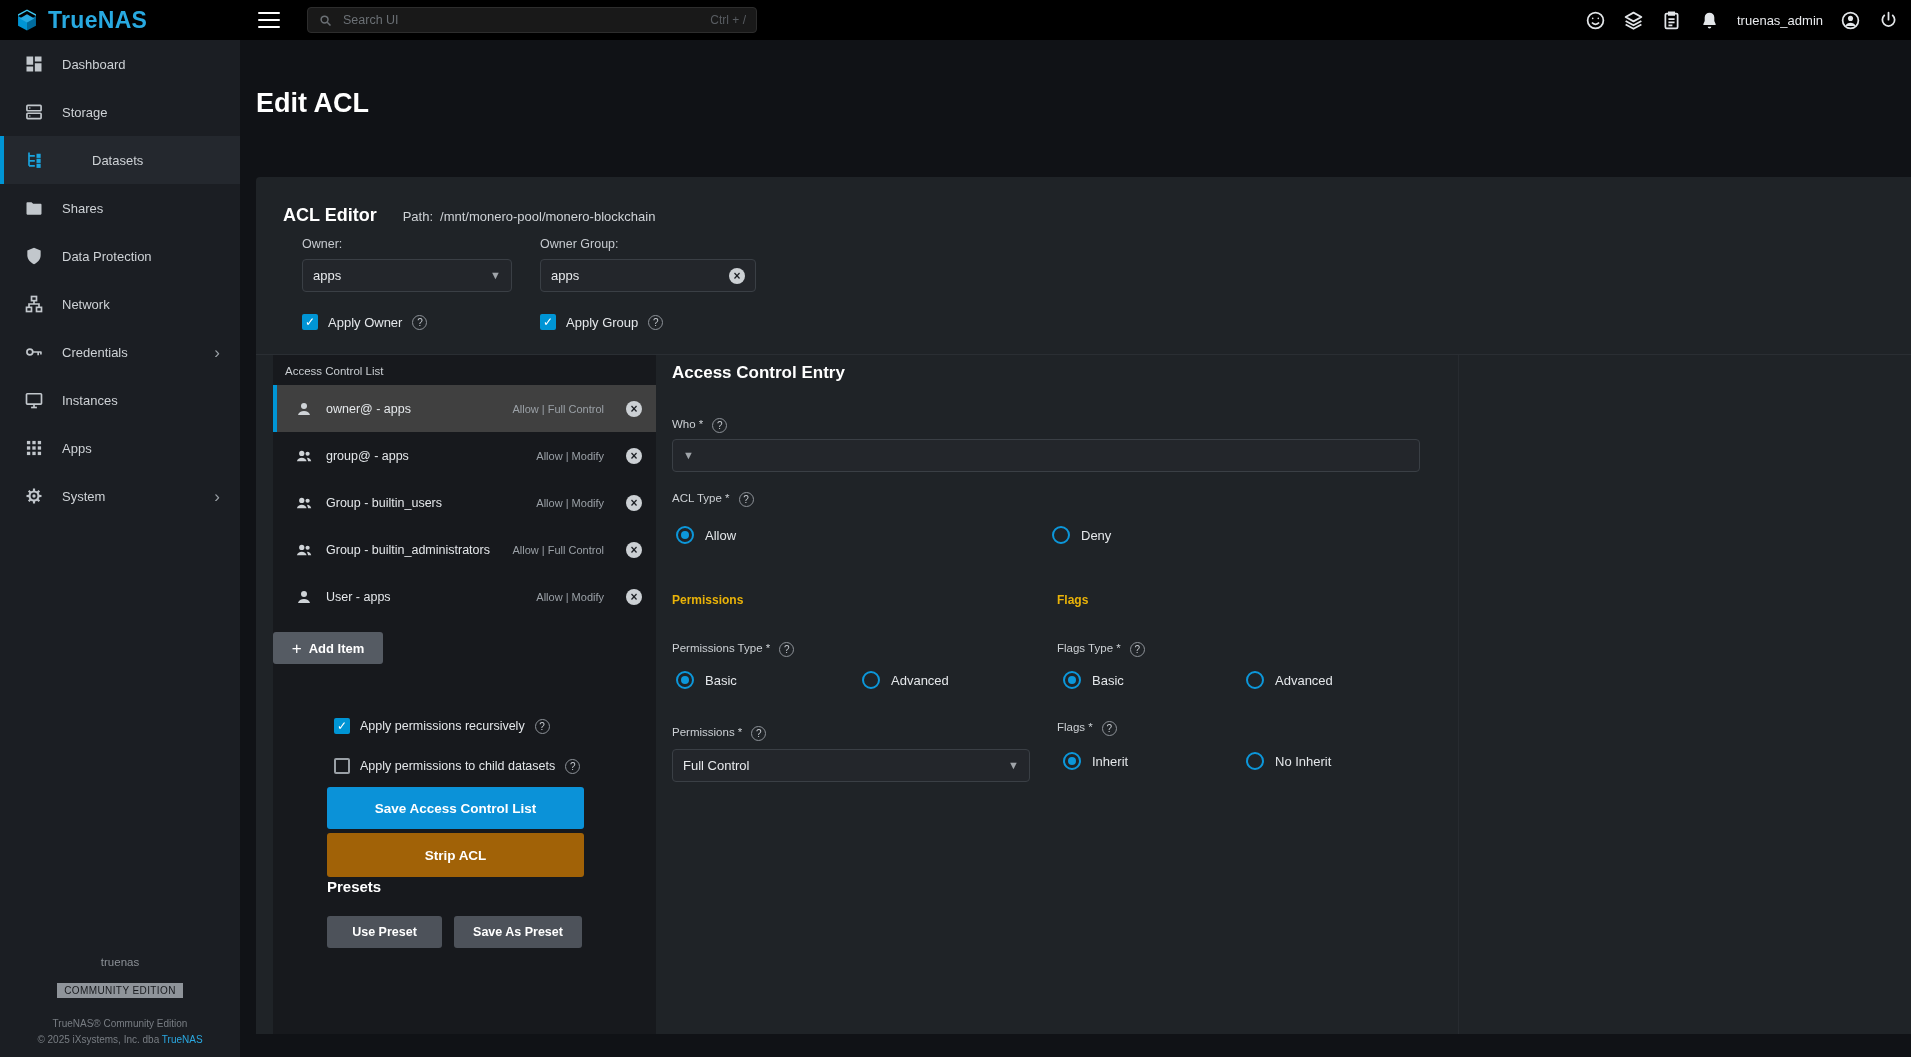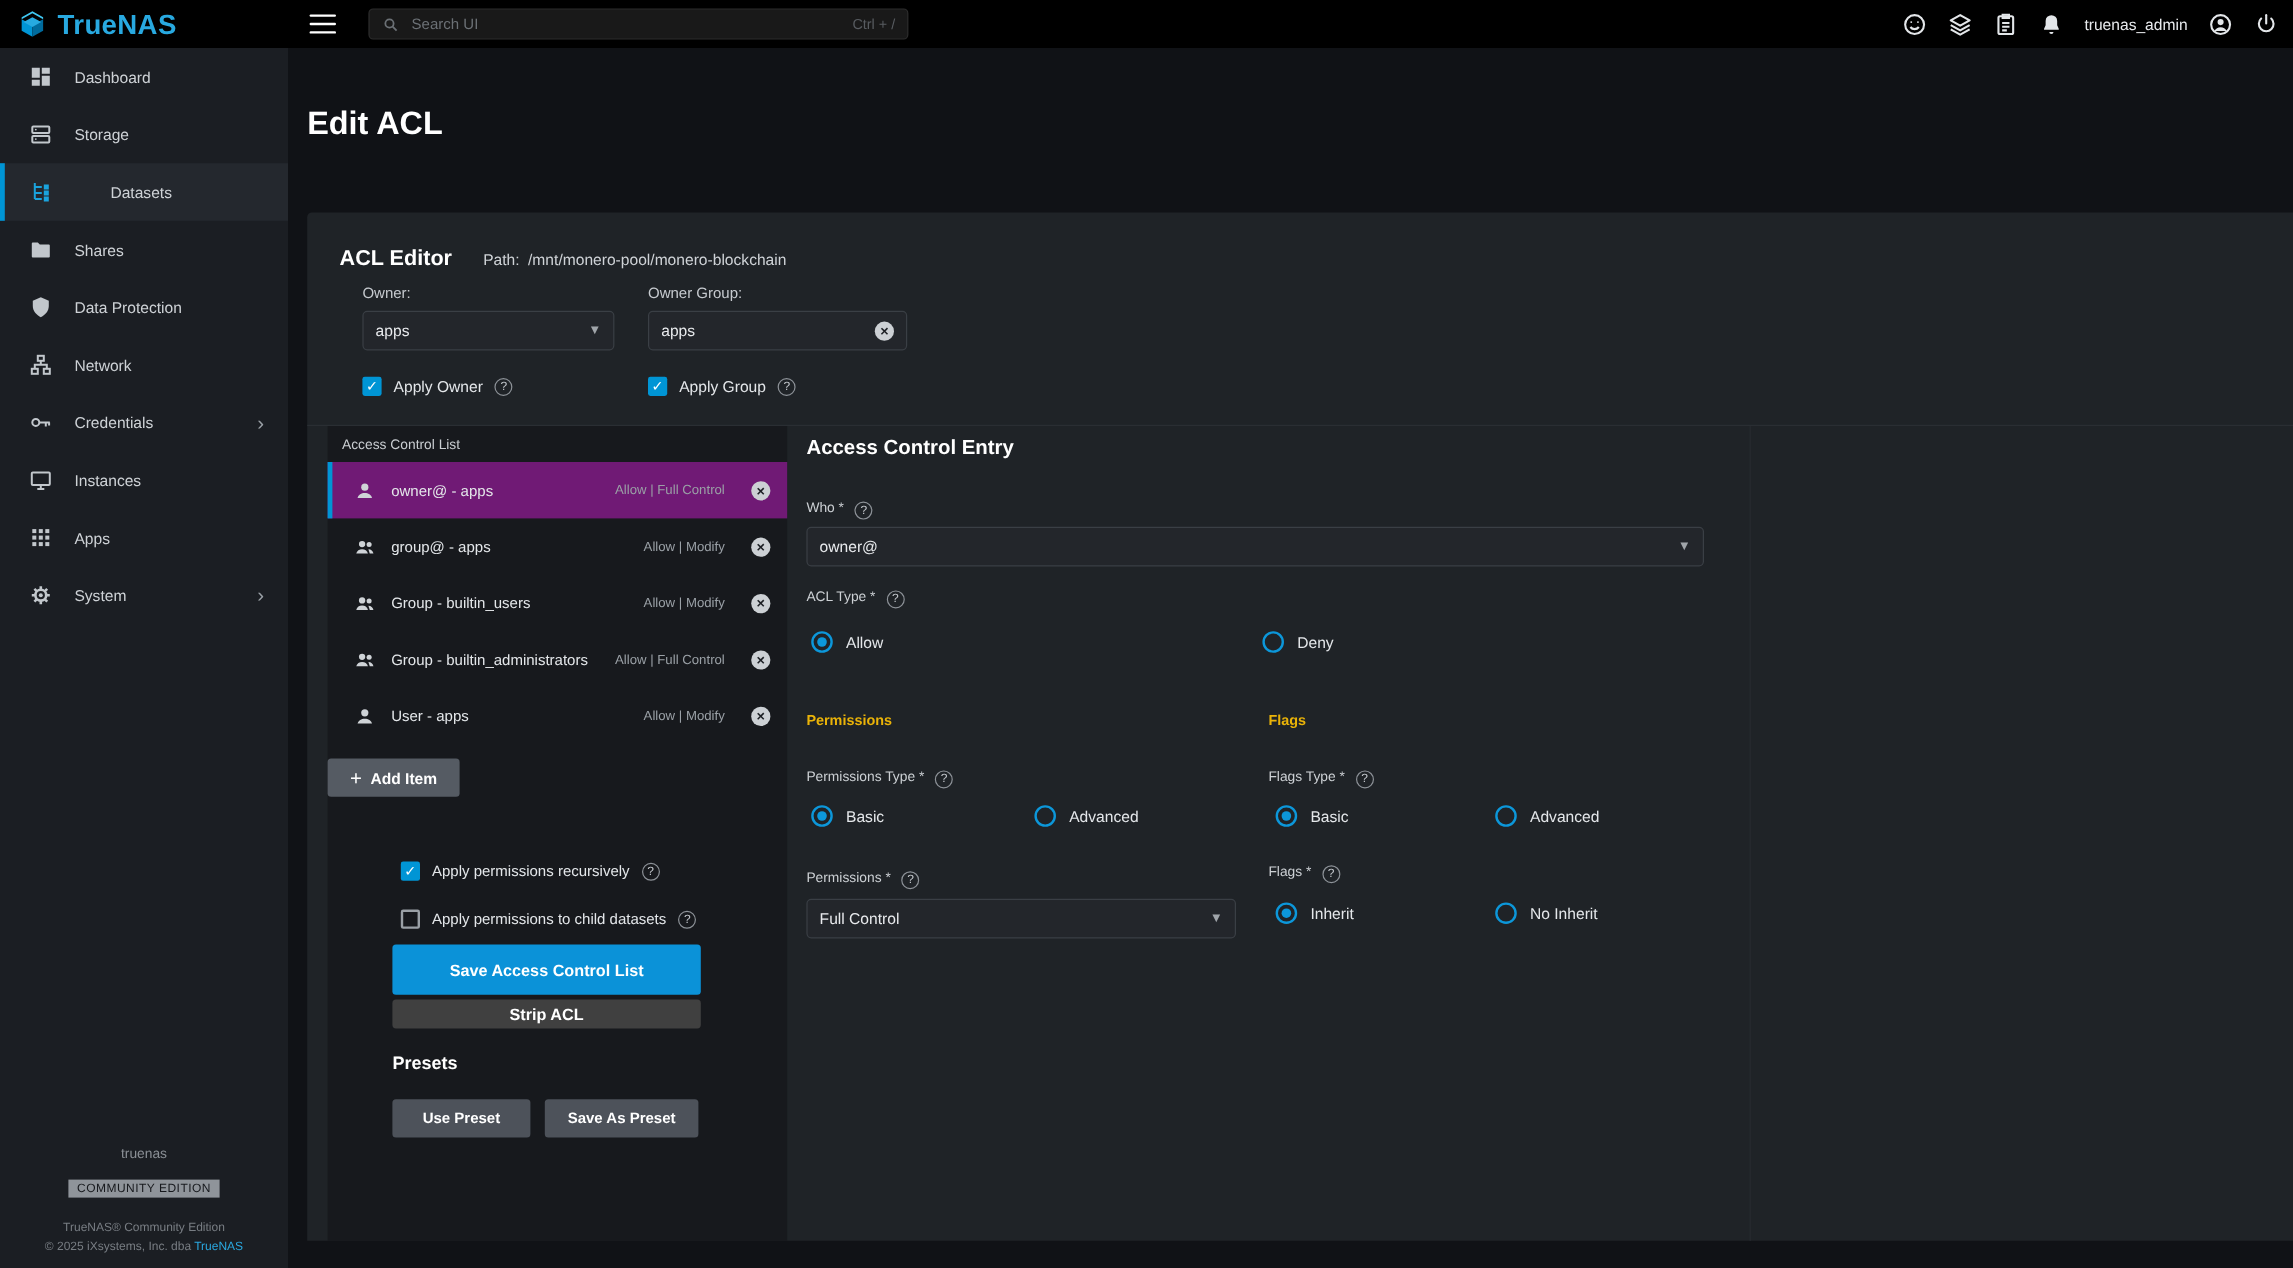--- a/index.html
+++ b/index.html
@@ -66,33 +66,33 @@
 
   
   .lower { position:absolute; left:0; right:0; top:177px; bottom:0; border-top:1px solid #2a2e33; }
   .vdivider { position:absolute; left:1202px; top:0; bottom:0; width:1px; background:#272b30; }
 
   
   .acl-panel { position:absolute; left:17px; top:0; bottom:0; width:383px; background:#17191d; }
   .acl-panel-title { position:absolute; top:10px; left:12px; font-size:11.5px; color:#c9cdd1; }
   .acl-items { position:absolute; top:30px; left:0; right:0; }
   .acl-item { height:47px; display:flex; align-items:center; padding:0 14px 0 18px; gap:13px; border-left:4px solid transparent; cursor:pointer; }
-  .acl-item.selected { background:#701a75; border-left-color:#0095d5;justify-content:flex-end; }
+  .acl-item.selected { background:#404040; border-left-color:#0095d5;justify-content:flex-end; }
   .who-icon { width:18px; height:18px; color:#cfd3d7; flex:0 0 18px; }
   .acl-who { font-size:12.5px; color:#e4e7ea; flex:1; white-space:nowrap; }
   .acl-perm { font-size:11px; color:#9aa0a6; margin-right:9px; white-space:nowrap; }
   .circle-x { width:16px; height:16px; border-radius:50%; background:#ccd0d4; color:#1b1e23; display:flex; align-items:center; justify-content:center; font-size:12px; font-weight:700; line-height:1; cursor:pointer; flex:0 0 16px; }
 
   .btn { display:flex; align-items:center; justify-content:center; border-radius:3px; color:#fff; font-weight:700; cursor:pointer; }
   .add-item-btn { position:absolute; top:277px; left:0; width:110px; height:32px; background:#555b63; font-size:13px; gap:7px; }
   .plus-glyph { font-size:17px; font-weight:400; line-height:1; }
   .panel-check-recursive { position:absolute; top:363px; left:61px; font-size:12.5px; }
   .panel-check-child { position:absolute; top:403px; left:61px; font-size:12.5px; }
   .save-acl-btn { position:absolute; top:432px; left:54px; width:257px; height:42px; background:#0b92d8; font-size:13.5px; }
-  .strip-btn { position:absolute; top:478px; left:54px; width:257px; height:24px; background:#404040; font-size:13.5px; }
+  .strip-btn { position:absolute; top:478px; left:54px; width:257px; height:44px; background:#a16207; font-size:13.5px; }
   .presets-title { position:absolute; top:523px; left:54px; font-size:15px; font-weight:700; color:#fff; }
   .use-preset-btn { position:absolute; top:561px; left:54px; width:115px; height:32px; background:#4d525a; font-size:12.5px; }
   .saveas-preset-btn { position:absolute; top:561px; left:181px; width:128px; height:32px; background:#4d525a; font-size:12.5px; }
 
   
   .ace-panel { position:absolute; left:416px; top:0; right:24px; bottom:0; }
   .ace-title { position:absolute; top:8px; left:0; font-size:17px; font-weight:700; color:#fff; }
   .label-row { position:absolute; display:flex; gap:9px; font-size:11.5px; color:#ccd0d4; }
   .who-label-row { top:63px; left:0; }
   .who-select { position:absolute; top:84px; left:0; width:748px; }
@@ -449,21 +449,20 @@
     </aside>
 
     <div class="ace-panel">
       <div class="ace-title">Access Control Entry</div>
 
       <div class="label-row who-label-row">
         <span>Who *</span>
         <span class="help">?</span>
       </div>
       <div class="select who-select">
-        <span class="grow">owner@</span>
         <span class="chev">▼</span>
       </div>
 
       <div class="label-row acltype-label-row">
         <span>ACL Type *</span>
         <span class="help">?</span>
       </div>
       <div class="radio-opt opt-allow">
         <span class="radio sel"></span>
         <span>Allow</span>

